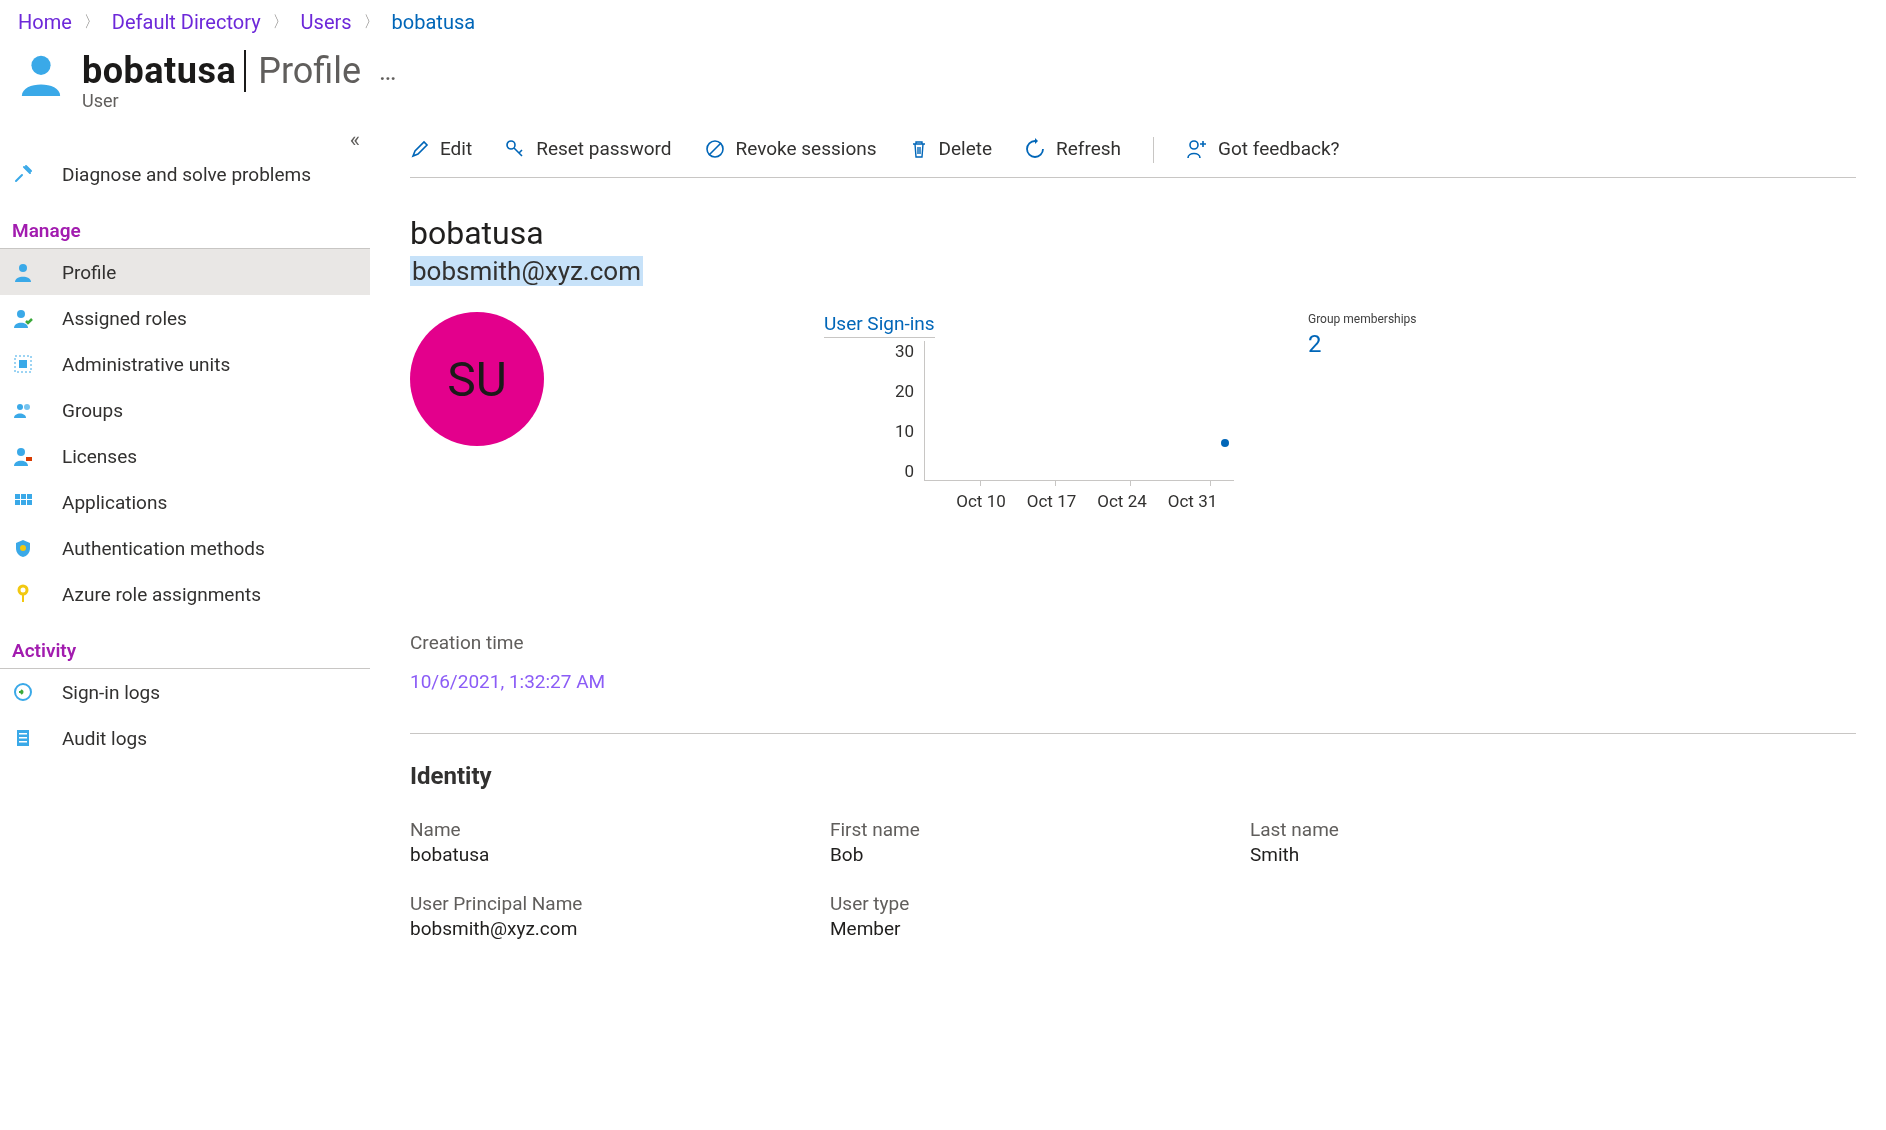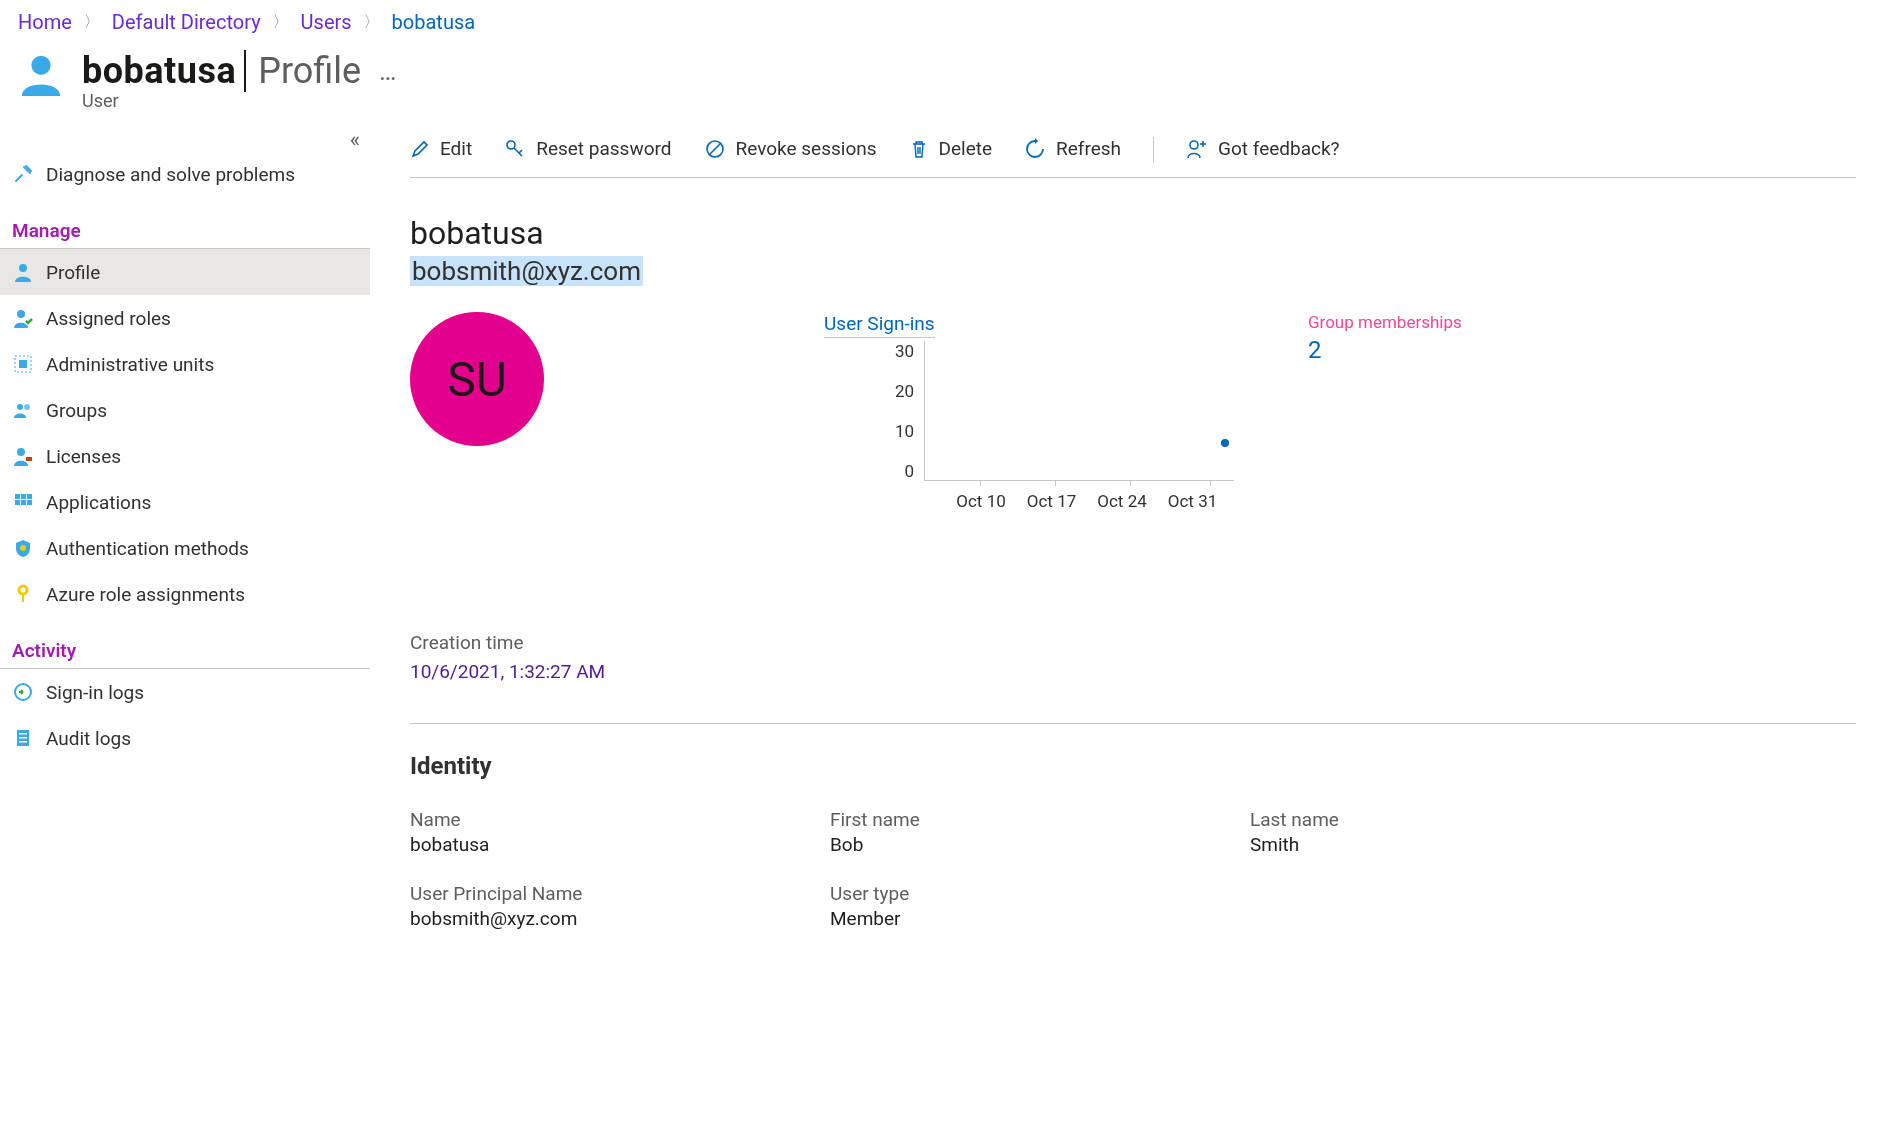--- a/index.html
+++ b/index.html
@@ -62,21 +62,21 @@
   .collapse-chevron {
     position: absolute;
     right: 10px;
     top: 4px;
     font-size: 22px;
     color: #605e5c;
     cursor: pointer;
   }
 
   .sidebar-top-item, .side-item {
-    display:flex; align-items:center; gap:12px;
+    display:flex; align-items:center; gap:28px;
     padding: 10px 12px;
     font-size: 19px;
     color:#323130;
     cursor:pointer;
     height: 46px;
   }
   .sidebar-top-item { margin-top: 28px; }
   .side-item.selected { background:#e9e7e5; font-weight: 400;}
   .section-header {
     font-size: 19px;
@@ -162,29 +162,29 @@
     display:flex; justify-content:space-between;
     font-size:17px; color:#323130;
     padding: 0 2px;
   }
   .xaxis span { transform: translateX(-50%); }
   .dot {
     position:absolute; width:8px; height:8px; border-radius:50%; background:#0066b8;
   }
 
   .memberships { margin-left: 14px; }
-  .memberships .label { font-size:17px; color:#ec4899; }
+  .memberships .label { font-size:12px; color:#404040; }
   .memberships .val { font-size:24px; color:#0066b8; cursor:pointer; margin-top:4px; display:inline-block;}
 
   .creation {
     margin-top: 110px;
     font-size: 19px;
   }
   .creation .lbl { color:#605e5c; }
-  .creation .val { color:#4c1d95; margin-top:6px; }
+  .creation .val { color:#8b5cf6; margin-top:16px; }
 
   .hr { border:none; border-top:1px solid #c8c6c4; margin-top:40px; }
 
   .identity-h { font-size:24px; font-weight:700; margin-top:28px; }
 
   .idgrid {
     display:grid;
     grid-template-columns: 420px 420px 420px;
     row-gap: 26px;
     column-gap: 0;

